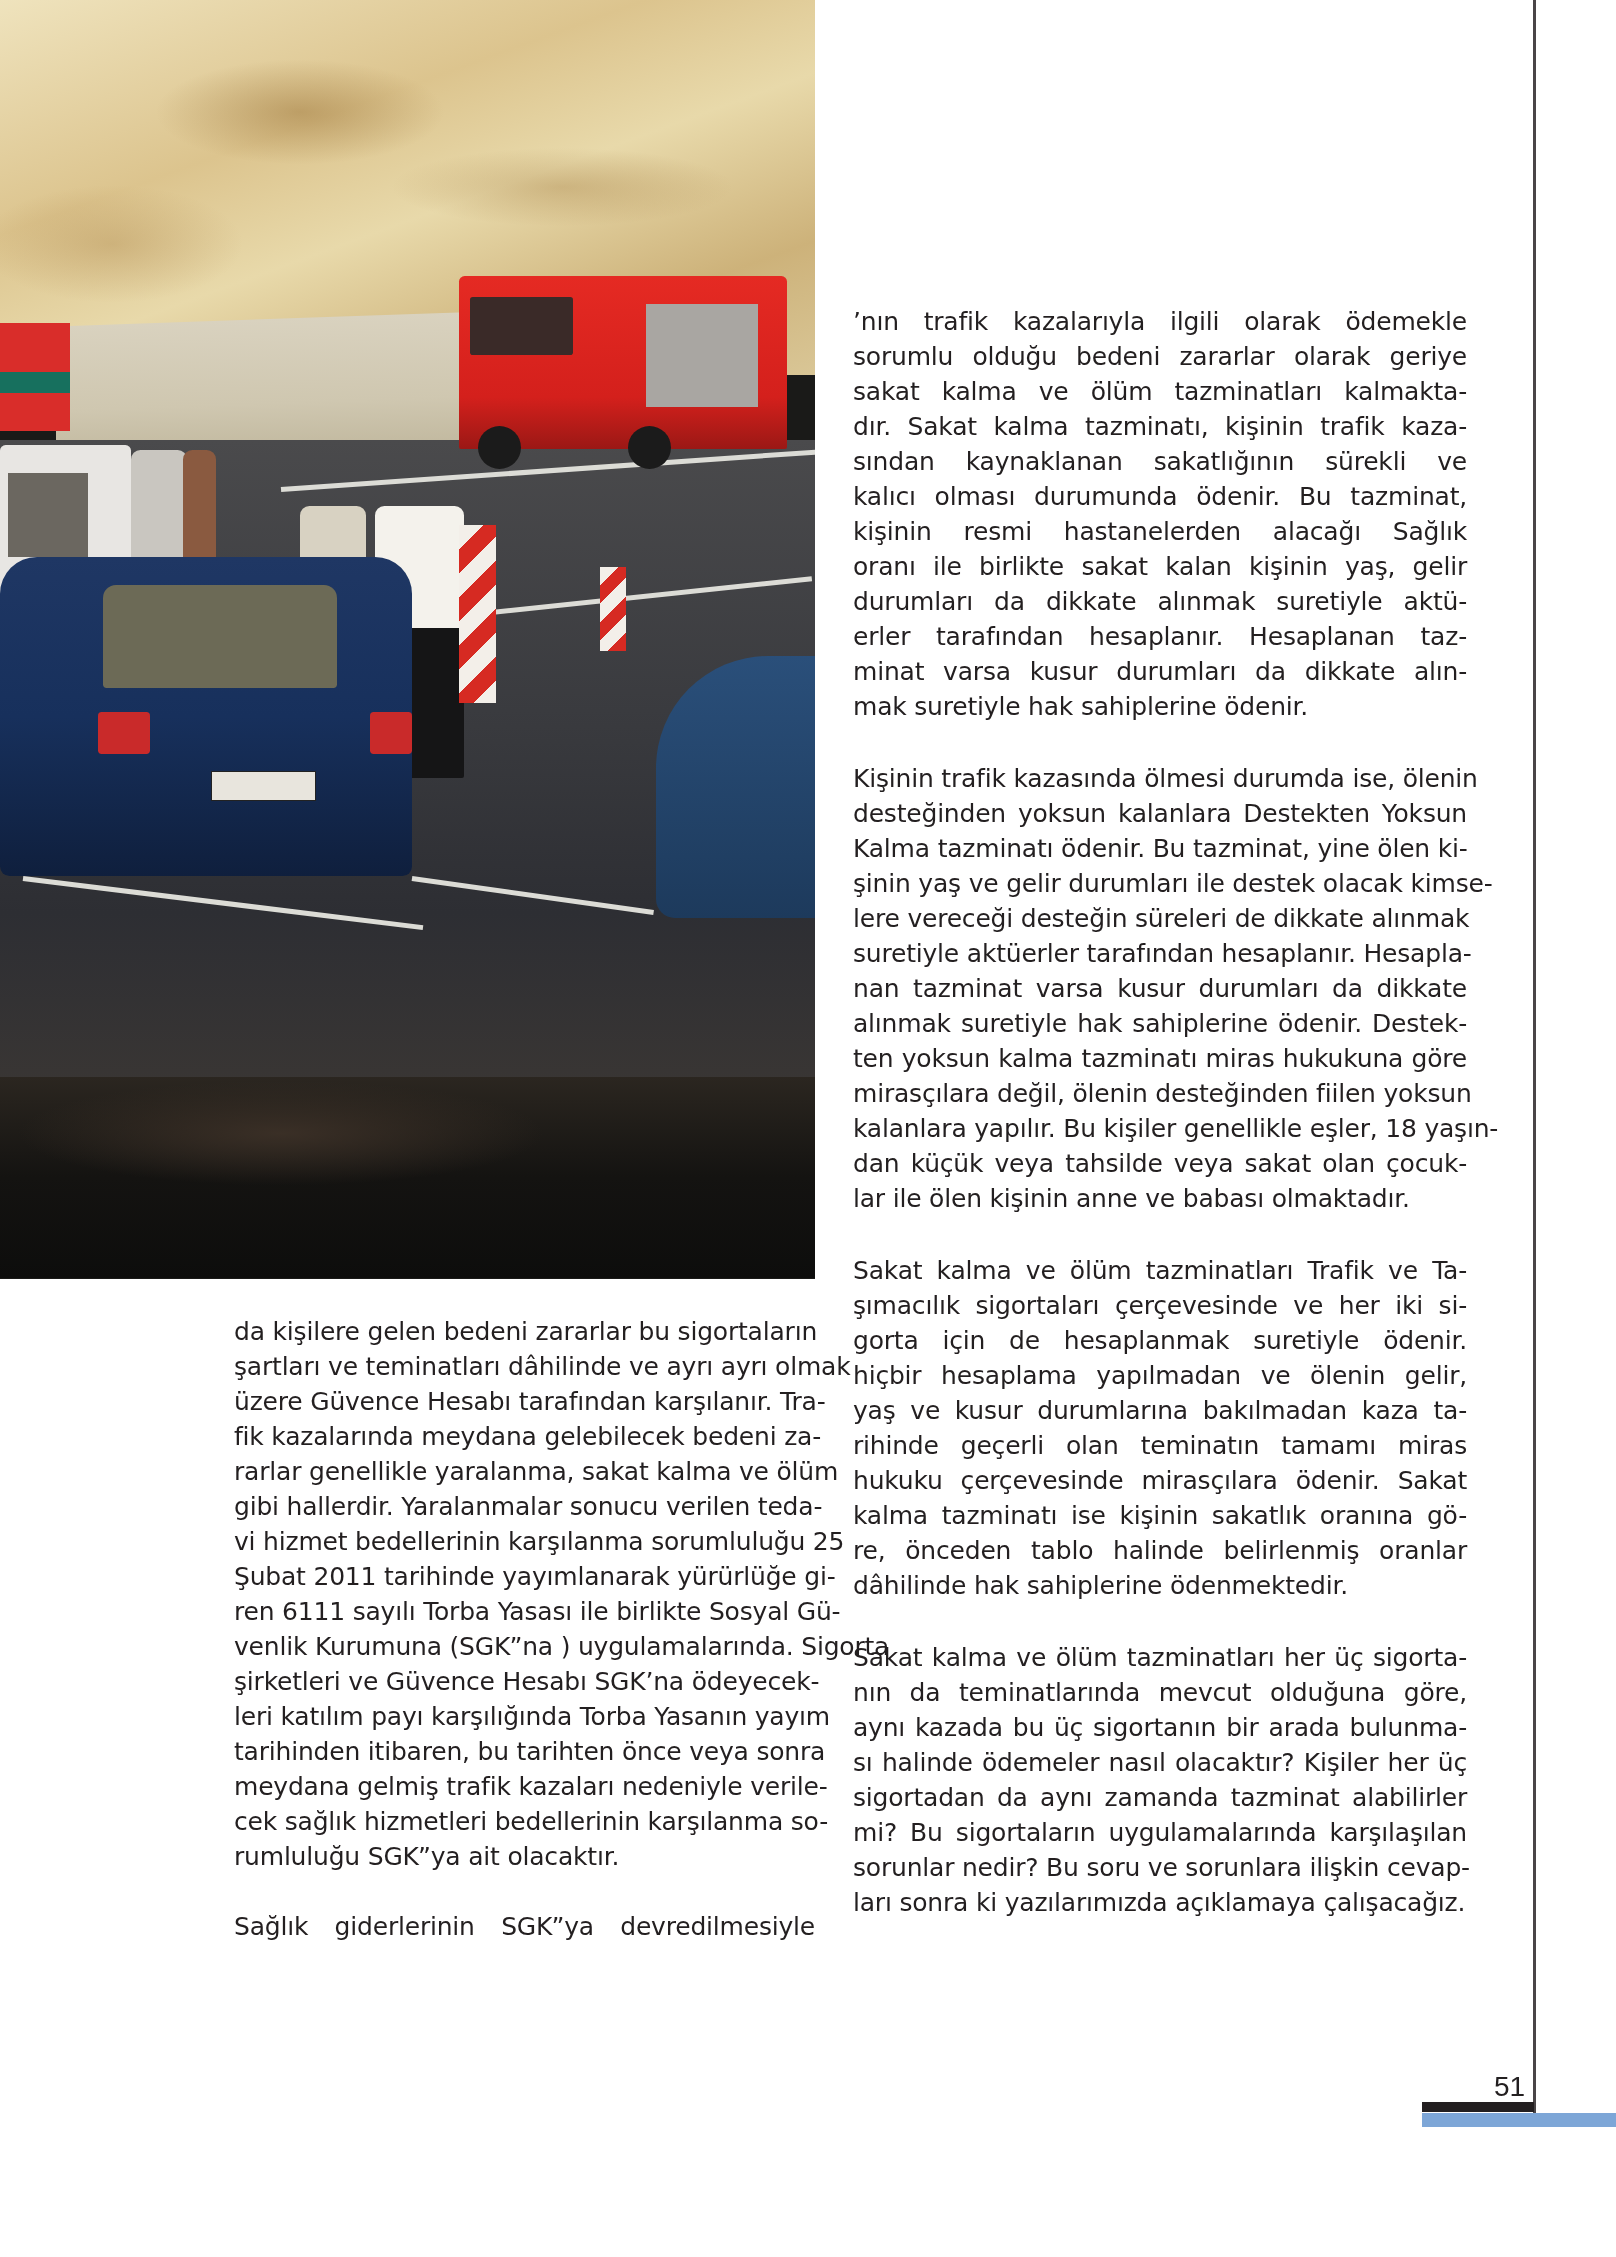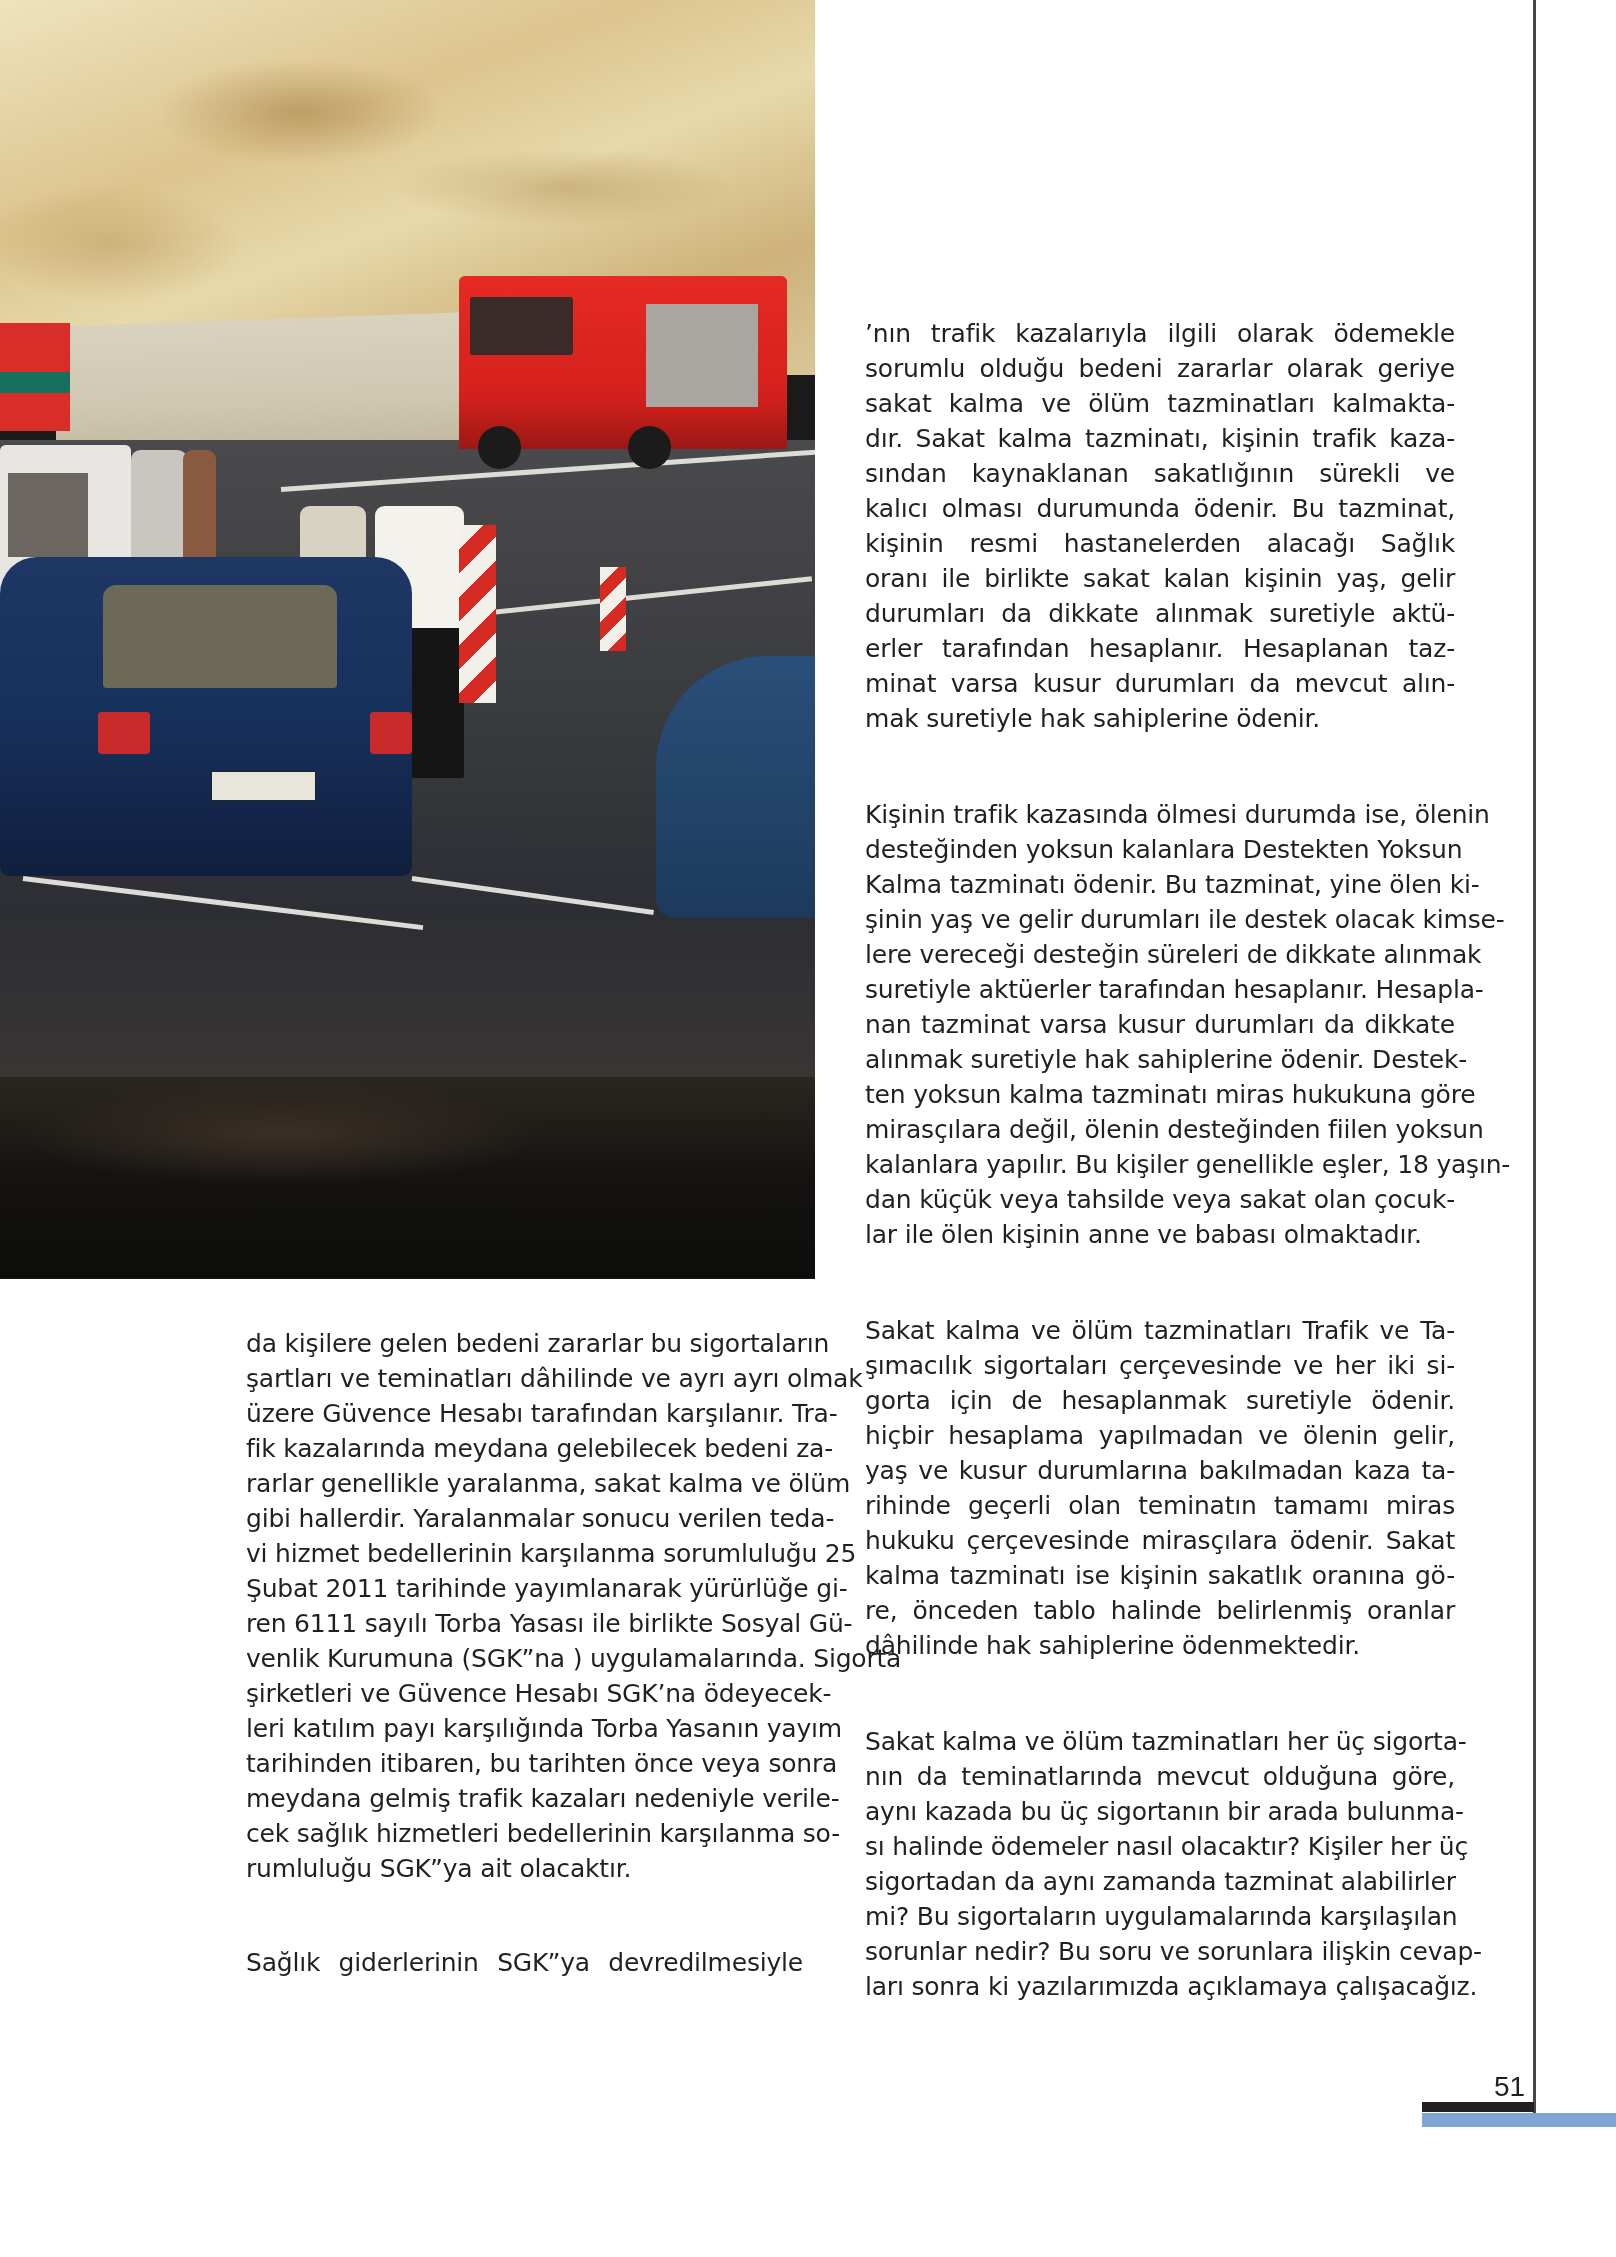--- a/index.html
+++ b/index.html
@@ -41,21 +41,21 @@
   .ph-car { position: absolute; left: 0; top: 557px; width: 412px; height: 319px;
      background: linear-gradient(180deg, #1f3764 0%, #17305c 50%, #0f1f3d 100%); border-radius: 37px 37px 9.4px 9.4px; }
   .ph-car-win { position: absolute; left: 103px; top: 28px; width: 234px; height: 103px; background: #6c6a56; border-radius: 13px 13px 3.7px 3.7px; }
   .ph-car-light { position: absolute; top: 155px; width: 52px; height: 42px; background: #c92a2a; border-radius: 3.7px; }
   .ph-car-plate { position: absolute; left: 211px; top: 214px; width: 103px; height: 28px; background: #e8e5dd; border: 1.9px solid #222; }
   .ph-car2 { position: absolute; left: 656px; top: 656px; width: 244px; height: 262px;
      background: linear-gradient(180deg, #2a4f7a 0%, #1d3a5c 100%); border-radius: 112px 0 0 19px; }
 
   
   .col { position: absolute; font-size: 25px; line-height: 35px; color: #231f20; letter-spacing: -0.2px; }
-  .col p { margin: 12px; }
+  .col p { margin: 0; }
   .line { display: block; white-space: nowrap; text-align: justify; text-align-last: justify; }
   .line.last { text-align-last: left; }
   .col-left { left: 234px; top: 1314px; width: 581px; }
   .col-right { left: 853px; top: 304px; width: 614px; }
   .para-gap { height: 35px; }
 
   
   .v-rule { position: absolute; left: 1533px; top: 0; width: 2.8px; height: 2115px; background: #4a4547; }
   .page-number { position: absolute; left: 1490px; top: 2071px; width: 39px; text-align: center;
      font-family: "Liberation Sans", sans-serif; font-size: 28px; color: #231f20; }
@@ -136,21 +136,21 @@
     <span class="line">’nın trafik kazalarıyla ilgili olarak ödemekle</span>
     <span class="line">sorumlu olduğu bedeni zararlar olarak geriye</span>
     <span class="line">sakat kalma ve ölüm tazminatları kalmakta-</span>
     <span class="line">dır. Sakat kalma tazminatı, kişinin trafik kaza-</span>
     <span class="line">sından kaynaklanan sakatlığının sürekli ve</span>
     <span class="line">kalıcı olması durumunda ödenir. Bu tazminat,</span>
     <span class="line">kişinin resmi hastanelerden alacağı Sağlık</span>
     <span class="line">oranı ile birlikte sakat kalan kişinin yaş, gelir</span>
     <span class="line">durumları da dikkate alınmak suretiyle aktü-</span>
     <span class="line">erler tarafından hesaplanır.  Hesaplanan taz-</span>
-    <span class="line">minat varsa kusur durumları da mevcut alın-</span>
+    <span class="line">minat varsa kusur durumları da dikkate alın-</span>
     <span class="line last">mak suretiyle hak sahiplerine ödenir.</span>
   </p>
   <div class="para-gap" style="height:37px;"></div>
   <p>
     <span class="line">Kişinin trafik kazasında ölmesi durumda ise, ölenin</span>
     <span class="line">desteğinden yoksun kalanlara Destekten Yoksun</span>
     <span class="line">Kalma tazminatı ödenir. Bu tazminat, yine ölen ki-</span>
     <span class="line">şinin yaş ve gelir durumları ile destek olacak kimse-</span>
     <span class="line">lere vereceği desteğin süreleri de dikkate alınmak</span>
     <span class="line">suretiyle aktüerler tarafından hesaplanır. Hesapla-</span>

